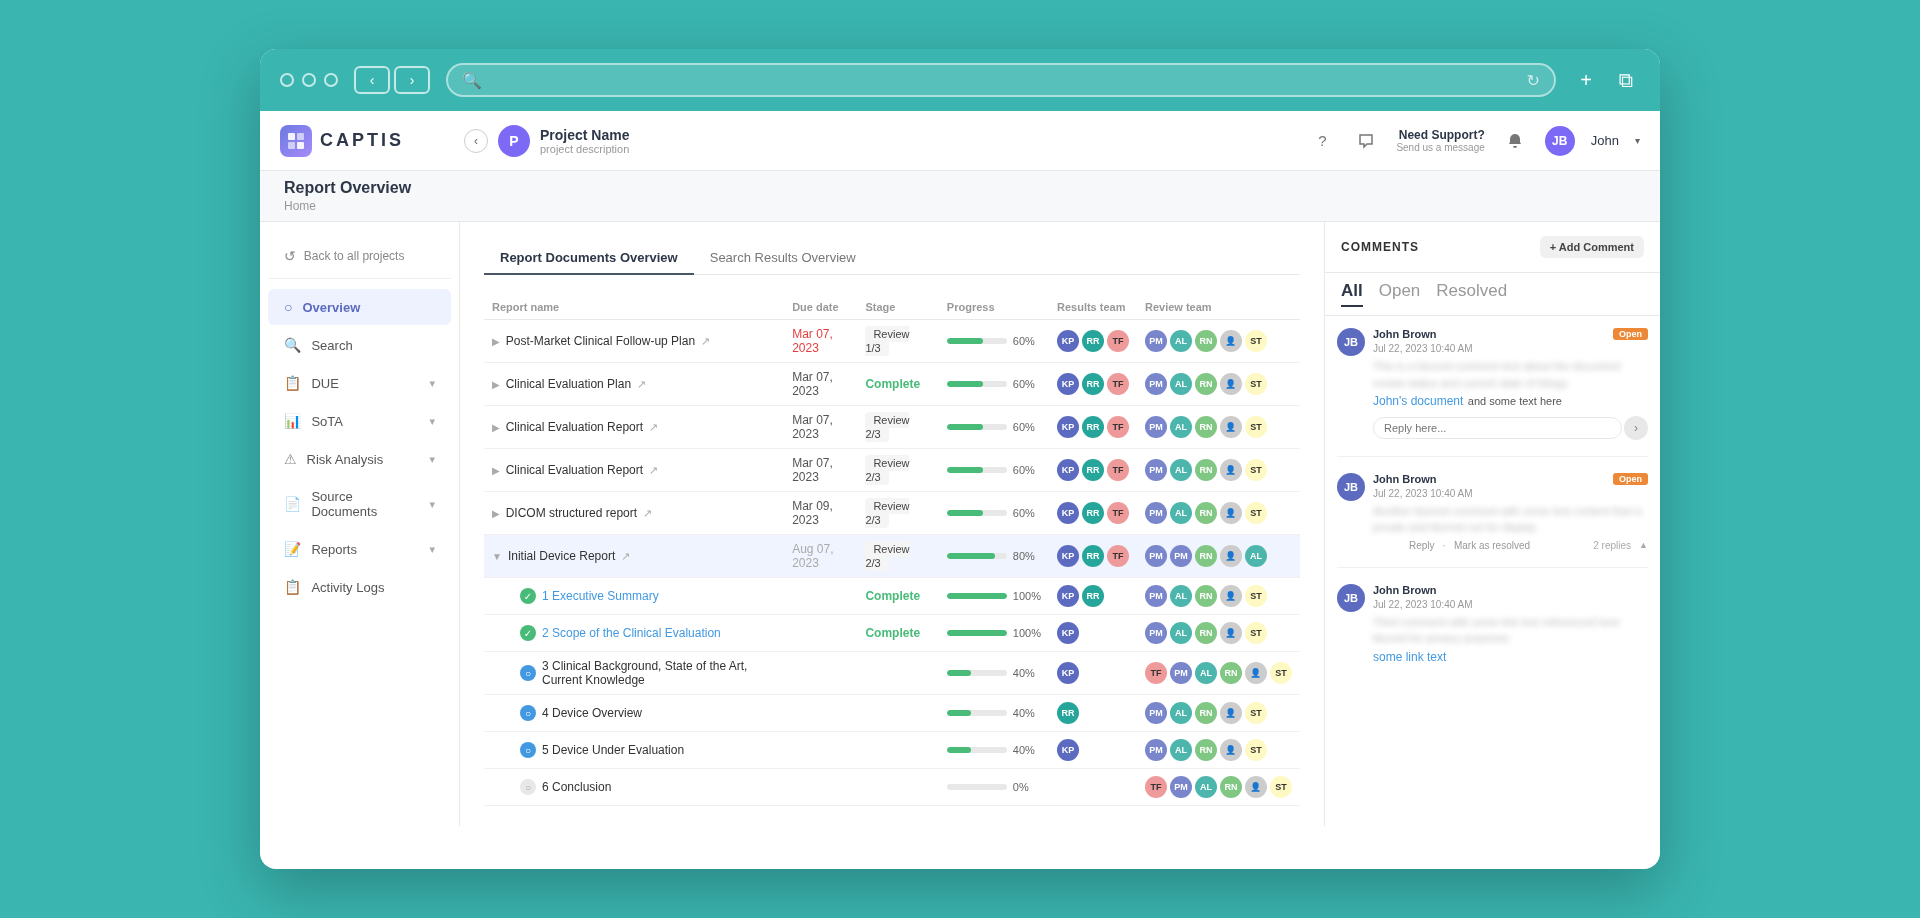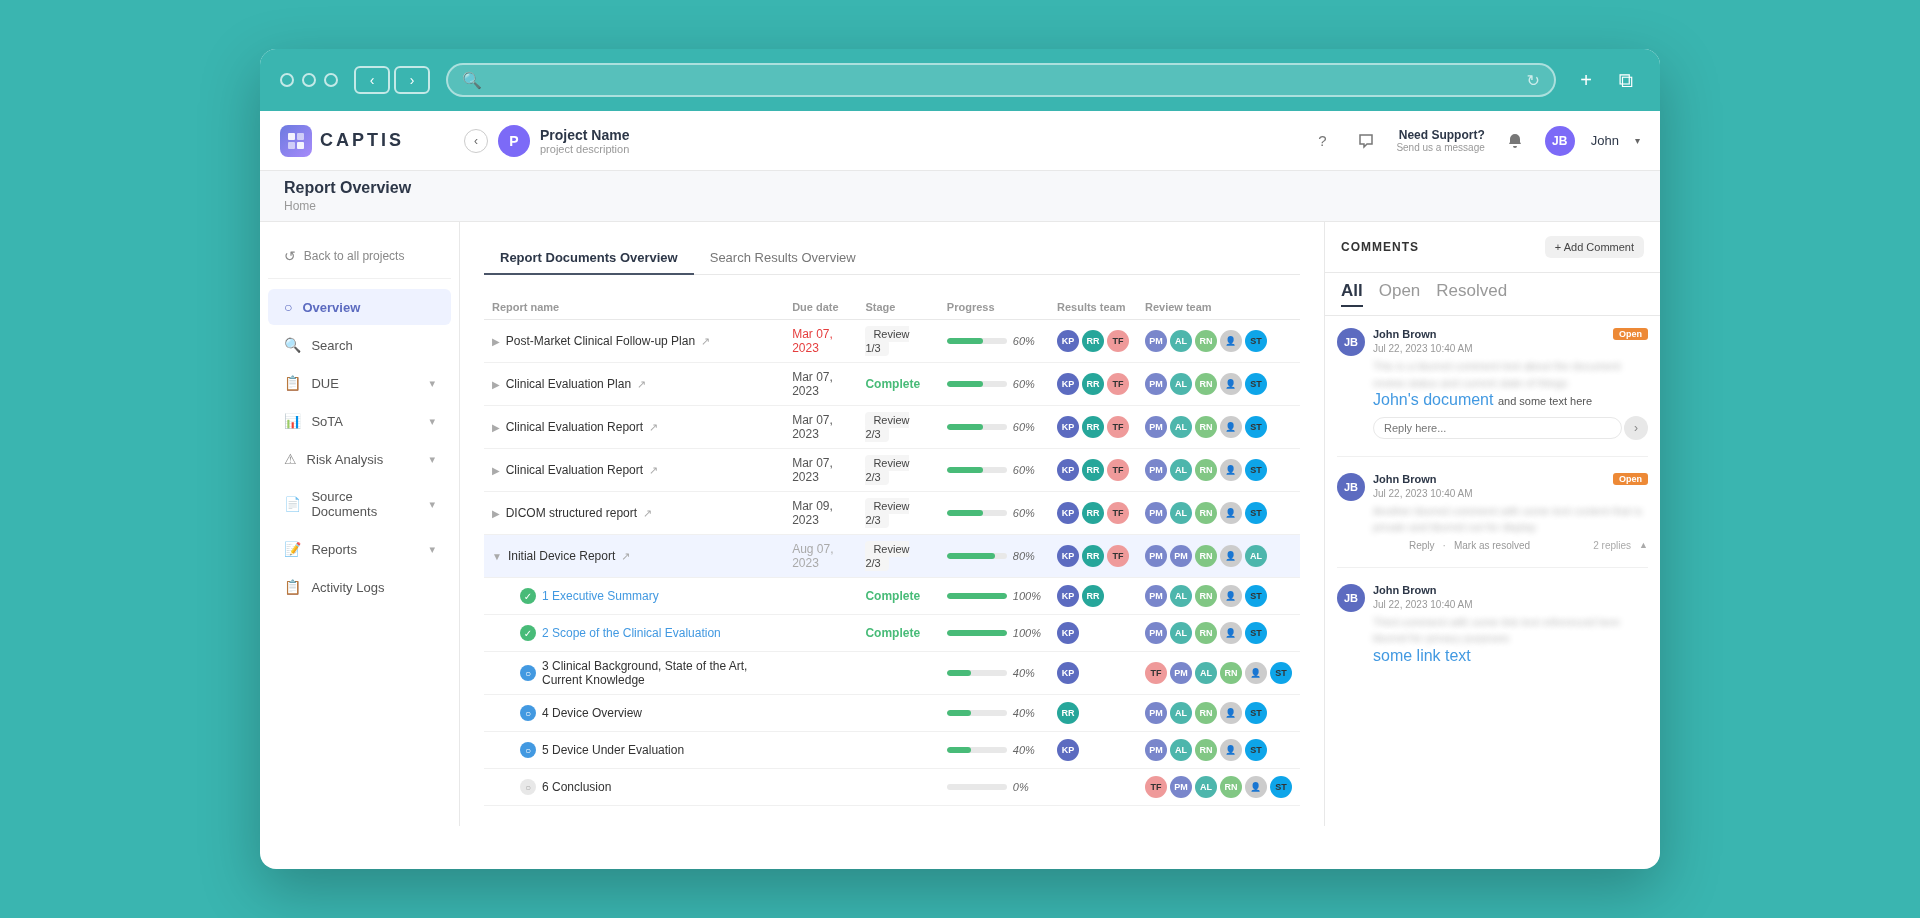--- a/index.html
+++ b/index.html
@@ -219,41 +219,41 @@
       display: flex; align-items: center; gap: 6px;
     }
     .expand-icon { color: #aaa; cursor: pointer; font-size: 10px; }
     .external-icon { color: #aaa; font-size: 11px; cursor: pointer; }
     .due-date-red { color: #e53e3e; font-weight: 500; }
     .due-date-normal { color: #555; }
     .stage-badge {
       background: #f5f5f5; padding: 2px 8px; border-radius: 4px;
       font-size: 11px; color: #444; font-weight: 500;
     }
-    .progress-bar-wrap { display: flex; align-items: center; gap: 6px; font-style: italic; }
+    .progress-bar-wrap { display: flex; align-items: center; gap: 6px; }
     .progress-bar {
       width: 60px; height: 6px; background: #e8e8e8; border-radius: 3px; overflow: hidden;
     }
     .progress-fill { height: 100%; border-radius: 3px; }
     .progress-fill.green { background: #48bb78; }
     .progress-fill.gray { background: #a0aec0; }
     .progress-pct { font-size: 11px; color: #666; }
     .team-avatars { display: flex; gap: 3px; align-items: center; }
     .team-avatar {
       width: 22px; height: 22px; border-radius: 50%;
       display: flex; align-items: center; justify-content: center;
       font-size: 9px; font-weight: 700; color: white;
     }
     .av-kp { background: #5c6bc0; }
     .av-rr { background: #26a69a; }
     .av-tf { background: #ef9a9a; color: #333; }
     .av-pm { background: #7986cb; }
     .av-al { background: #4db6ac; }
     .av-rn { background: #81c784; }
-    .av-st { background: #0ea5e9; color: #333; }
+    .av-st { background: #fef9c3; color: #333; }
     .av-photo {
       width: 22px; height: 22px; border-radius: 50%;
       background: #ccc; overflow: hidden; display: flex; align-items: center; justify-content: center;
       font-size: 9px; color: #666;
     }
     .complete-badge { color: #48bb78; font-weight: 600; font-size: 12px; }
     .sub-row td { background: #fff; }
     .sub-row .report-name-cell { padding-left: 20px; }
     .check-circle-green {
       width: 16px; height: 16px; border-radius: 50%;
@@ -281,21 +281,21 @@
     }
     .comments-header {
       display: flex; align-items: center; justify-content: space-between;
       padding: 14px 16px;
       border-bottom: 1px solid #e8e8e8;
     }
     .comments-title { font-size: 12px; font-weight: 700; letter-spacing: 1px; color: #333; }
     .add-comment-btn {
       display: flex; align-items: center; gap: 4px;
       background: #f0f0f0; border: none; border-radius: 6px;
-      padding: 5px 10px; font-size: 11px; font-weight: 400;
+      padding: 5px 10px; font-size: 11px; font-weight: 700;
       color: #444; cursor: pointer;
     }
     .comments-tabs {
       display: flex; gap: 16px; padding: 8px 16px;
       border-bottom: 1px solid #e8e8e8;
     }
     .comments-tab {
       font-size: 17px; cursor: pointer; color: #999;
       padding-bottom: 4px;
     }
@@ -323,21 +323,21 @@
       font-size: 9px; padding: 1px 6px; border-radius: 3px;
       font-weight: 600; color: white;
     }
     .badge-open { background: #ed8936; }
     .comment-date { font-size: 10px; color: #999; margin-bottom: 4px; }
     .comment-text { font-size: 11px; color: #555; line-height: 1.5; }
     .comment-text-blurred {
       font-size: 11px; color: transparent; text-shadow: 0 0 6px rgba(0,0,0,0.3);
       line-height: 1.5; user-select: none;
     }
-    .comment-link { color: #4299e1; font-size: 16px; cursor: pointer; }
+    .comment-link { color: #4299e1; font-size: 12px; cursor: pointer; }
     .comment-reply-row {
       display: flex; align-items: center; gap: 8px; margin-top: 4px; padding-left: 36px;
     }
     .comment-reply-text { font-size: 10px; color: #999; cursor: pointer; }
     .comment-input-row {
       display: flex; align-items: center; gap: 2px; margin-top: 6px;
     }
     .comment-input {
       flex: 1; border: 1px solid #e8e8e8; border-radius: 16px;
       padding: 4px 10px; font-size: 11px; outline: none; color: #555;

